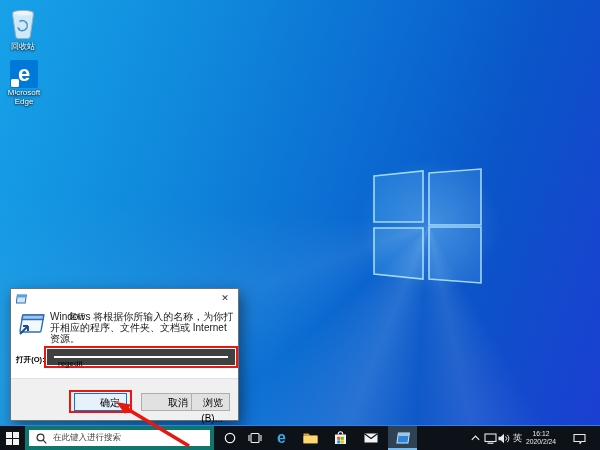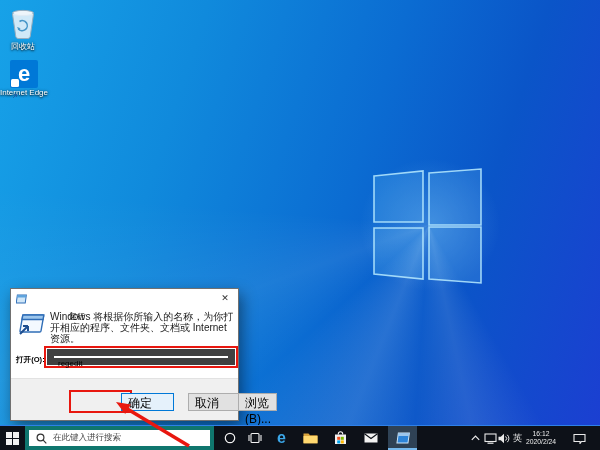--- a/index.html
+++ b/index.html
@@ -40,21 +40,21 @@
     font-size:9px;color:#333;cursor:pointer;}
   #dlg-desc{left:39px;top:22px;width:184px;font-size:10px;line-height:11px;color:#1a1a1a;}
   #dlg-openlabel{left:5px;top:66px;font-size:7.6px;font-weight:bold;}
   #combo-hl{left:33px;top:57px;width:194px;height:22px;border:2px solid #e8170f;box-sizing:border-box;}
   #dlg-combo{left:36px;top:60px;width:188px;height:16px;background:#fff;border:7px solid #404040;
     box-sizing:border-box;}
   #combo-value{left:4px;top:3px;font-size:8px;color:#000;}
   #combo-drop{right:1px;top:1px;width:14px;height:12px;text-align:center;}
   #dlg-footer{left:0;bottom:0;width:100%;height:41px;background:#f0f0f0;border-top:1px solid #e2e2e2;}
   .btn{position:absolute;height:18px;background:#e1e1e1;border:1px solid #adadad;
-    box-sizing:border-box;font-size:12px;text-align:left;line-height:16px;color:#000;cursor:pointer;margin-left:47px;}
+    box-sizing:border-box;font-size:10px;text-align:right;line-height:16px;color:#000;cursor:pointer;}
   #btn-ok{left:63px;top:104px;width:53px;border:1px solid #0078d7;background:#e5f1fb;}
   #btn-cancel{left:130px;top:104px;width:54px;}
   #btn-browse{left:180px;top:104px;width:39px;}
   #ok-hl{left:58px;top:101px;width:63px;height:23px;border:2px solid #e8170f;box-sizing:border-box;}
 
   
   #taskbar{left:0;bottom:0;width:600px;height:25px;background:#0d1118;border-top:1px solid #2e80e8;
     box-sizing:border-box;}
   .tbbtn{position:absolute;top:0;height:24px;display:flex;align-items:center;justify-content:center;cursor:pointer;}
   #tb-start{left:0;width:25px;}
@@ -109,21 +109,21 @@
 
   <div id="icon-edge" class="dicon abs">
     <div class="edgetile">
       <span>e</span>
       <span class="shortcut">
         <svg width="8" height="8" viewBox="0 0 8 8">
             <path d="M2.2,5.8 L5.5,2.5 M5.5,2.5 h-2.4 M5.5,2.5 v2.4" stroke="#1f5fa8" stroke-width="1" fill="none"></path>
           </svg>
       </span>
     </div>
-    <span>Internet Edge</span>
+    <span>Microsoft Edge</span>
   </div>
 
   <div id="rundlg" class="abs">
     <div id="dlg-titlebar" class="abs">
       <svg class="abs" style="left:5px;top:5px;" width="11" height="10" viewBox="0 0 11 10">
         <g transform="skewX(-8)">
             <rect x="1.5" y="1" width="9" height="8" fill="#cfe6f8" stroke="#2f6db6" stroke-width="1"></rect>
         <rect x="1.5" y="1" width="9" height="2.6" fill="#5ea3dd"></rect>
           </g>
       </svg>

